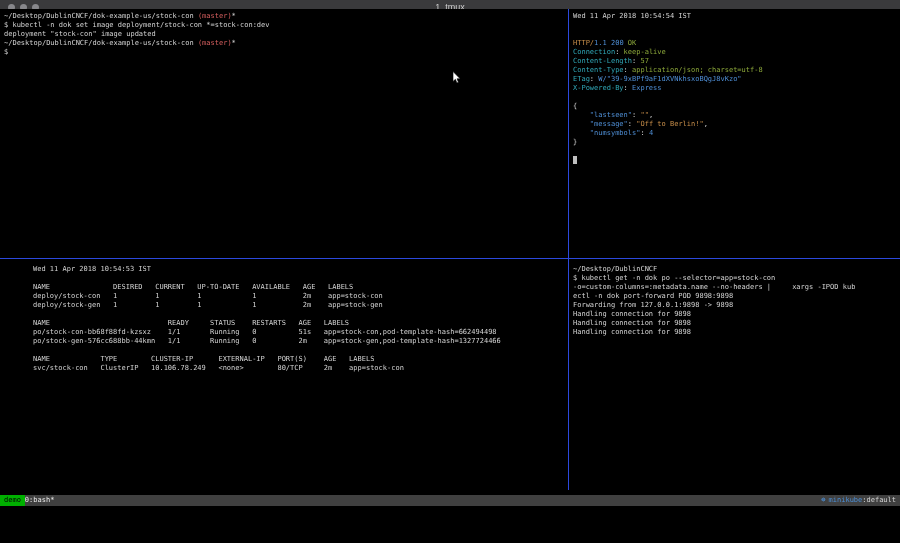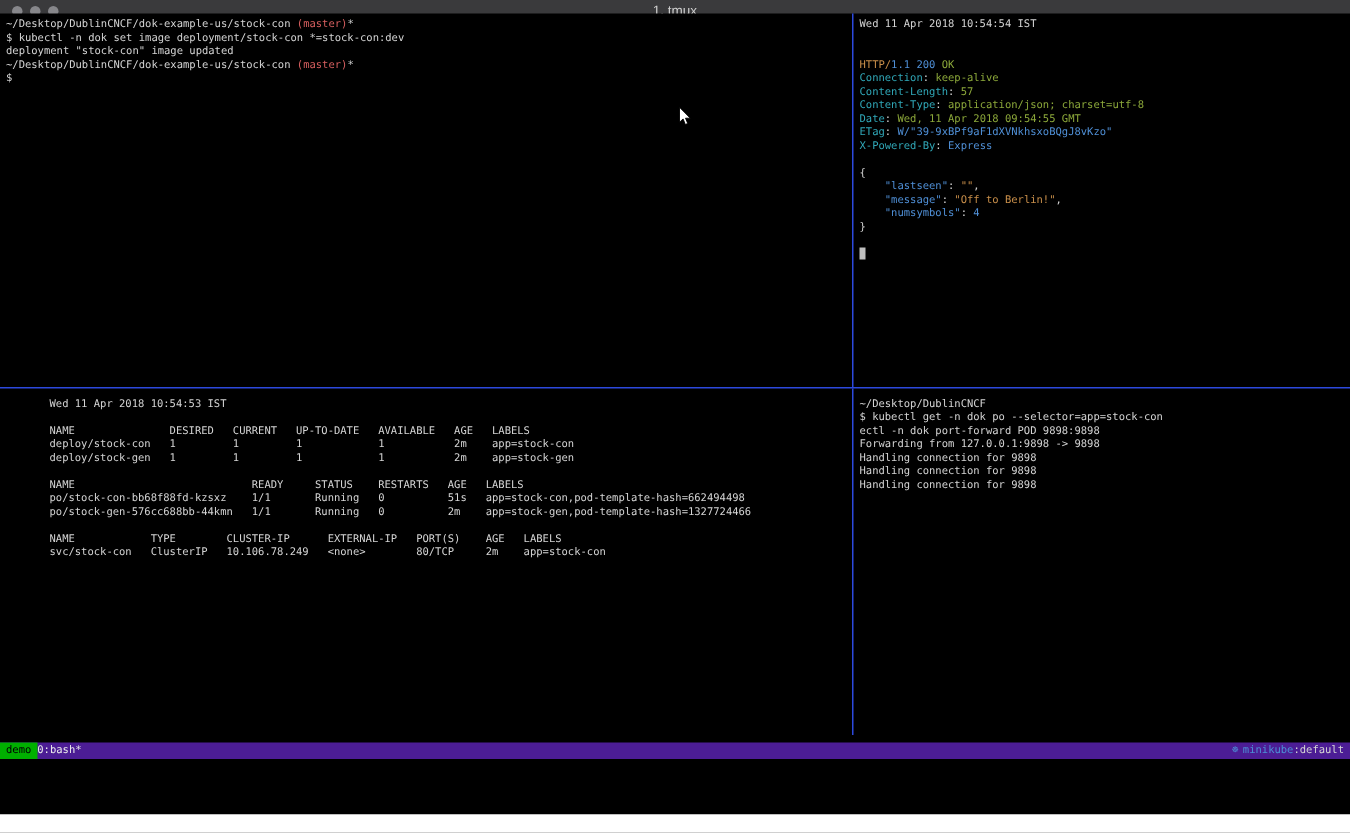--- a/index.html
+++ b/index.html
@@ -29,21 +29,21 @@
   #vdiv-bot{left:568px;top:250px;height:231px}
 
   .c-fg{color:#d4d4d4}
   .c-red{color:#d75f5f}
   .c-cyan{color:#30a8b8}
   .c-green{color:#8ca83a}
   .c-blue{color:#4f8fd6}
   .c-orange{color:#c98f4a}
   .c-cursor{background:#bfbfbf;color:transparent}
 
-  .statusbar{position:absolute;left:0;top:495px;width:900px;height:11px;background:#4c1d95;
+  .statusbar{position:absolute;left:0;top:495px;width:900px;height:11px;background:#404040;
     display:flex;align-items:center;font-size:7px;line-height:11px}
   .session{background:#00b000;color:#000;padding:0 4px;height:11px;display:flex;align-items:center}
   .wintab{color:#ececec;margin-left:0;background:none;border:none;font:inherit;cursor:default}
   .status-right{margin-left:auto;margin-right:4px;display:flex;align-items:center}
   .kicon{color:#4c8fd6;margin-right:3px}
   .kctx{color:#4c8fd6}
   .kns{color:#d4d4d4}
 
   .cursor-icon{position:absolute;left:452px;top:62px}
   .footer{position:absolute;left:0;top:543px;width:900px;height:12px;background:#ffffff}
@@ -71,21 +71,20 @@
         <div class="tline"><span class="c-fg">$</span></div>
       </div>
     <div class="pane" id="pane-tr">
         <div class="tline">Wed 11 Apr 2018 10:54:54 IST</div>
         <div class="tline">&nbsp;</div>
         <div class="tline">&nbsp;</div>
         <div class="tline"><span class="c-orange">HTTP/</span><span class="c-blue">1.1</span><span class="c-fg"> </span><span class="c-blue">200</span><span class="c-fg"> </span><span class="c-green">OK</span></div>
         <div class="tline"><span class="c-cyan">Connection</span><span class="c-fg">: </span><span class="c-green">keep-alive</span></div>
         <div class="tline"><span class="c-cyan">Content-Length</span><span class="c-fg">: </span><span class="c-green">57</span></div>
         <div class="tline"><span class="c-cyan">Content-Type</span><span class="c-fg">: </span><span class="c-green">application/json; charset=utf-8</span></div>
-        <div class="tline"><span class="c-cyan">Date</span><span class="c-fg">: </span><span class="c-green">Wed, 11 Apr 2018 09:54:55 GMT</span></div>
         <div class="tline"><span class="c-cyan">ETag</span><span class="c-fg">: </span><span class="c-blue">W/"39-9xBPf9aF1dXVNkhsxoBQgJ8vKzo"</span></div>
         <div class="tline"><span class="c-cyan">X-Powered-By</span><span class="c-fg">: </span><span class="c-blue">Express</span></div>
         <div class="tline">&nbsp;</div>
         <div class="tline">{</div>
         <div class="tline"><span class="c-blue">    "lastseen"</span><span class="c-fg">: </span><span class="c-orange">""</span><span class="c-fg">,</span></div>
         <div class="tline"><span class="c-blue">    "message"</span><span class="c-fg">: </span><span class="c-orange">"Off to Berlin!"</span><span class="c-fg">,</span></div>
         <div class="tline"><span class="c-blue">    "numsymbols"</span><span class="c-fg">: </span><span class="c-blue">4</span></div>
         <div class="tline">}</div>
         <div class="tline">&nbsp;</div>
         <div class="tline"><span class="c-cursor"> </span></div>
@@ -100,20 +99,21 @@
         <div class="tline">NAME                            READY     STATUS    RESTARTS   AGE   LABELS</div>
         <div class="tline">po/stock-con-bb68f88fd-kzsxz    1/1       Running   0          51s   app=stock-con,pod-template-hash=662494498</div>
         <div class="tline">po/stock-gen-576cc688bb-44kmn   1/1       Running   0          2m    app=stock-gen,pod-template-hash=1327724466</div>
         <div class="tline">&nbsp;</div>
         <div class="tline">NAME            TYPE        CLUSTER-IP      EXTERNAL-IP   PORT(S)    AGE   LABELS</div>
         <div class="tline">svc/stock-con   ClusterIP   10.106.78.249   &lt;none&gt;        80/TCP     2m    app=stock-con</div>
       </div>
     <div class="pane" id="pane-br">
         <div class="tline">~/Desktop/DublinCNCF</div>
         <div class="tline">$ kubectl get -n dok po --selector=app=stock-con</div>
+        <div class="tline">-o=custom-columns=:metadata.name --no-headers |     xargs -IPOD kub</div>
         <div class="tline">ectl -n dok port-forward POD 9898:9898</div>
         <div class="tline">Forwarding from 127.0.0.1:9898 -&gt; 9898</div>
         <div class="tline">Handling connection for 9898</div>
         <div class="tline">Handling connection for 9898</div>
         <div class="tline">Handling connection for 9898</div>
       </div>
 
     <div class="hdiv"></div>
     <div class="vdiv" id="vdiv-top"></div>
     <div class="vdiv" id="vdiv-bot"></div>

